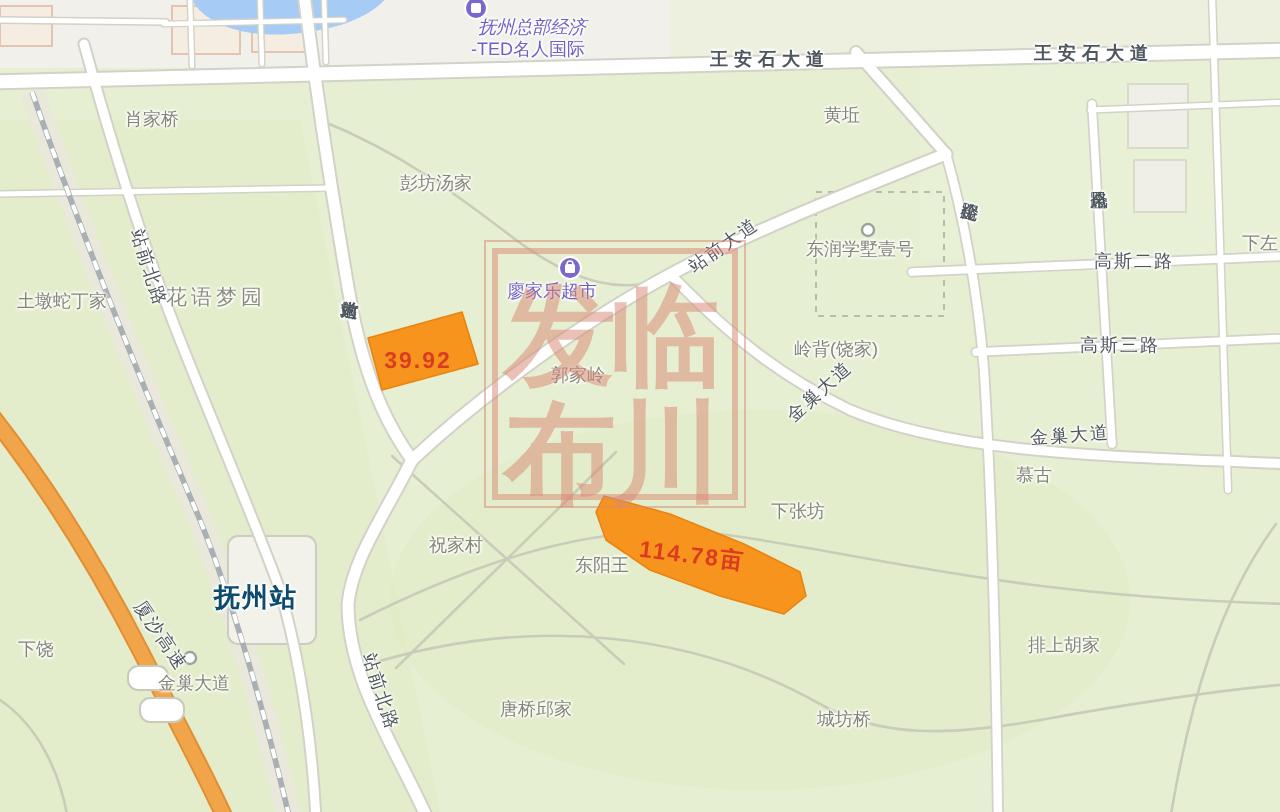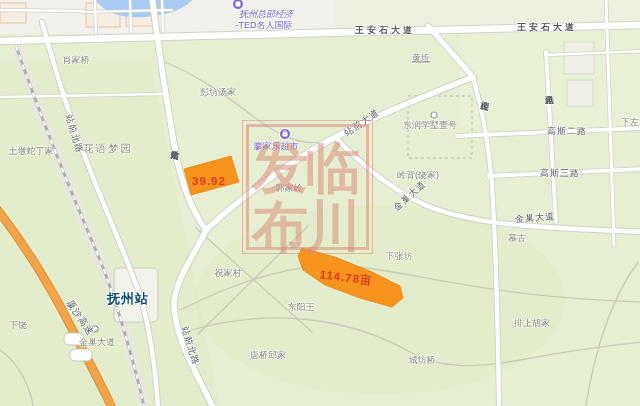--- a/index.html
+++ b/index.html
@@ -152,42 +152,42 @@
       <circle cx="95" cy="329" r="3" fill="#ffffff" stroke="#9aa39b" stroke-width="1.2"></circle>
     </g>
   </svg>
 
   <div id="labels">
       <span class="lbl place" style="left: 76px; top: 22px; margin-top: 38px;">肖家桥</span>
       <span class="lbl poi" style="left: 266px; top: 14px; font-style: italic;">抚州总部经济</span>
       <span class="lbl poi" style="left: 264px; top: 25px;">-TED名人国际</span>
       <span class="lbl roadwide" style="left: 385px; top: 30px;">王安石大道</span>
       <span class="lbl roadwide" style="left: 547px; top: 27px;">王安石大道</span>
-      <span class="lbl place" style="left: 421px; top: 58px; text-decoration: underline;">黄坵</span>
+      <span class="lbl place" style="left: 421px; top: 58px;">黄坵</span>
       <span class="lbl place" style="left: 218px; top: 92px;">彭坊汤家</span>
       <span class="lbl roadv" style="left: 487px; top: 94px; transform: translate(-50%, -50%) rotate(12deg);">金柅路</span>
       <span class="lbl roadv" style="left: 549px; top: 88px;">金凤路</span>
       <span class="lbl place" style="left: 630px; top: 122px;">下左</span>
       <span class="lbl road" style="left: 567px; top: 131px;">高斯二路</span>
       <span class="lbl road" style="left: 560px; top: 173px;">高斯三路</span>
       <span class="lbl place" style="left: 430px; top: 125px;">东润学墅壹号</span>
       <span class="lbl roadv" style="left: 176px; top: 143px; transform: translate(-50%, -50%) rotate(8deg);">站前大道</span>
       <span class="lbl road" style="left: 362px; top: 123px; transform: translate(-50%, -50%) rotate(-35deg);">站前大道</span>
       <span class="lbl road" style="left: 74px; top: 134px; transform: translate(-50%, -50%) rotate(72deg);">站前北路</span>
       <span class="lbl road" style="left: 190px; top: 346px; transform: translate(-50%, -50%) rotate(72deg);">站前北路</span>
       <span class="lbl place" style="left: 31px; top: 128px; margin-top: 23px;">土墩蛇丁家</span>
       <span class="lbl area" style="left: 108px; top: 149px;">花语梦园</span>
       <span class="lbl place" style="left: 418px; top: 175px;">岭背(饶家)</span>
       <span class="lbl place" style="left: 289px; top: 188px;">郭家岭</span>
       <span class="lbl road" style="left: 410px; top: 196px; transform: translate(-50%, -50%) rotate(-42deg);">金巢大道</span>
       <span class="lbl road" style="left: 535px; top: 218px; transform: translate(-50%, -50%) rotate(-4deg);">金巢大道</span>
       <span class="lbl place" style="left: 399px; top: 256px;">下张坊</span>
       <span class="lbl place" style="left: 517px; top: 238px;">慕古</span>
       <span class="lbl place" style="left: 228px; top: 273px;">祝家村</span>
-      <span class="lbl place" style="left: 301px; top: 283px; margin-top: 24px;">东阳王</span>
+      <span class="lbl place" style="left: 301px; top: 283px;">东阳王</span>
       <span class="lbl place" style="left: 532px; top: 323px;">排上胡家</span>
       <span class="lbl place" style="left: 422px; top: 360px;">城坊桥</span>
       <span class="lbl place" style="left: 268px; top: 355px;">唐桥邱家</span>
       <span class="lbl place" style="left: 18px; top: 325px;">下饶</span>
       <span class="lbl station" style="left: 128px; top: 299px;">抚州站</span>
       <span class="lbl place" style="left: 97px; top: 342px;">金巢大道</span>
       <span class="lbl road" style="left: 80px; top: 318px; transform: translate(-50%, -50%) rotate(56deg);">厦沙高速</span>
       <span class="lbl poi" style="left: 276px; top: 146px;">廖家乐超市</span>
       <span class="lbl parcel-lbl" style="left: 209px; top: 181px;">39.92</span>
       <span class="lbl parcel-lbl" style="left: 346px; top: 278px; transform: translate(-50%, -50%) rotate(7deg);">114.78亩</span>

